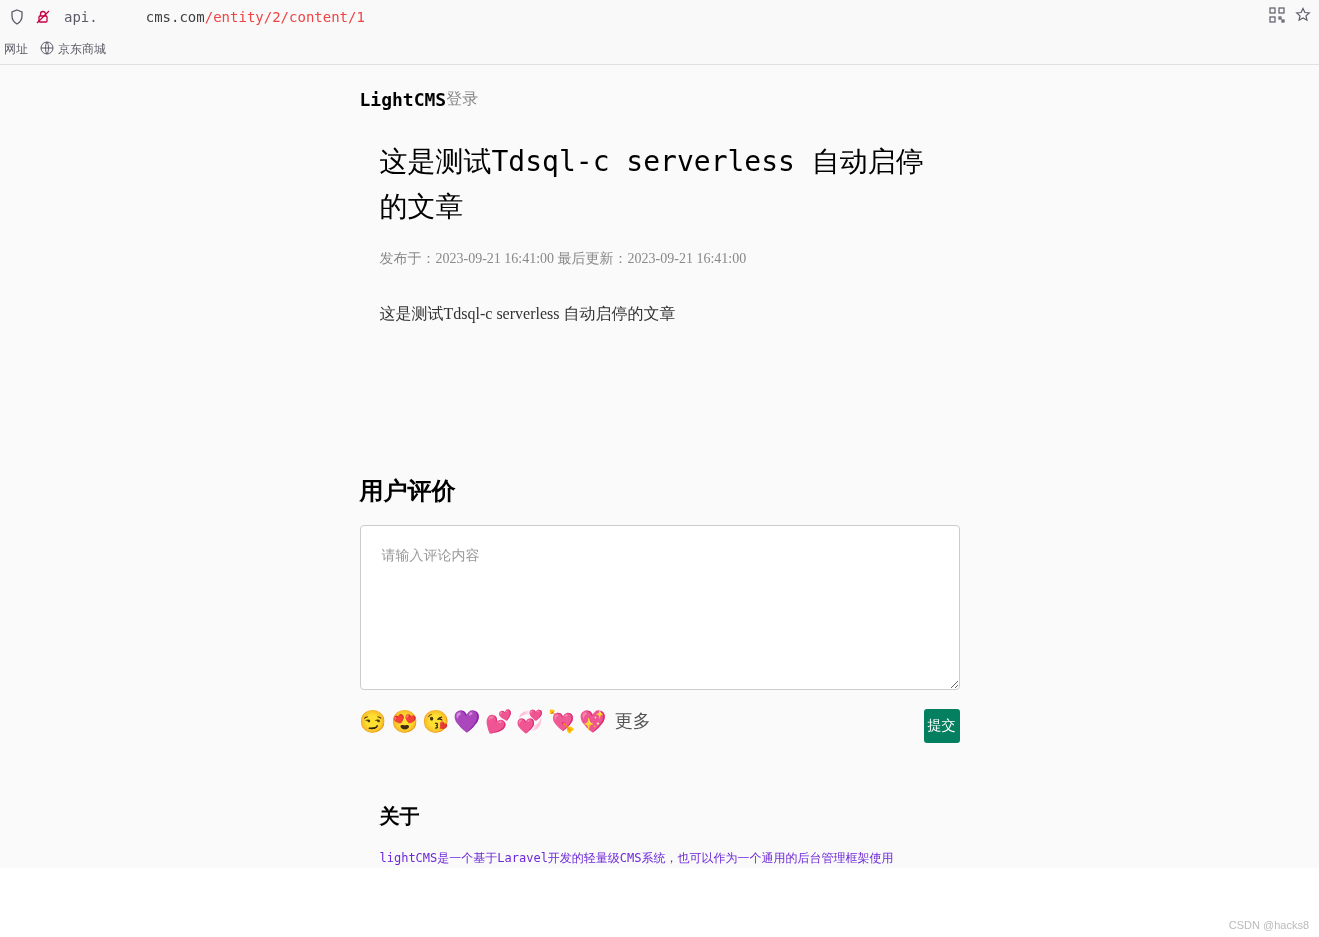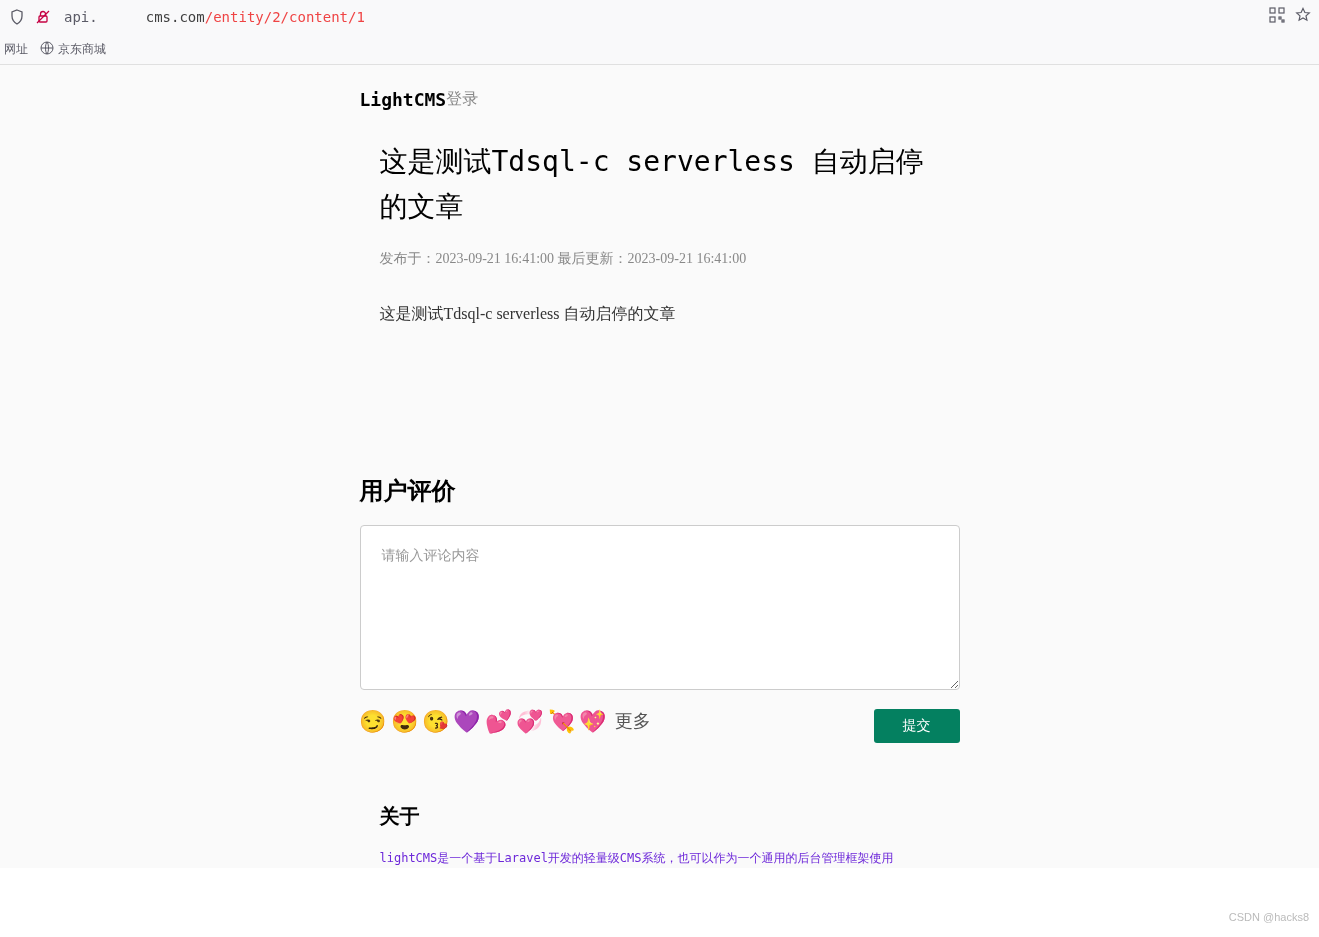--- a/index.html
+++ b/index.html
@@ -157,21 +157,21 @@
       color: #555;
       cursor: pointer;
       margin-left: 4px;
       font-family: "SimSun", serif;
       align-self: flex-start;
     }
     .submit-btn {
       background: #048060;
       color: #fff;
       border: none;
-      padding: 8px 29px;
+      padding: 8px 4px;
       font-size: 14px;
       font-family: "SimSun", serif;
       border-radius: 3px;
       cursor: pointer;
     }
     .footer {
       background: #fafafa;
       padding: 30px 20px 0 20px;
       display: flex;
       gap: 80px;
@@ -193,21 +193,21 @@
       font-family: "Consolas", "SimSun", monospace;
     }
     .footer-link {
       font-size: 13px;
       color: #666;
       cursor: pointer;
       font-family: "Consolas", monospace;
     }
     .watermark {
       position: fixed;
-      bottom: 14px;
+      bottom: 6px;
       right: 10px;
       font-size: 11px;
       color: #bbb;
       font-family: Arial, sans-serif;
       text-align: right;
     }
   </style>
 </head>
 <body>
 

